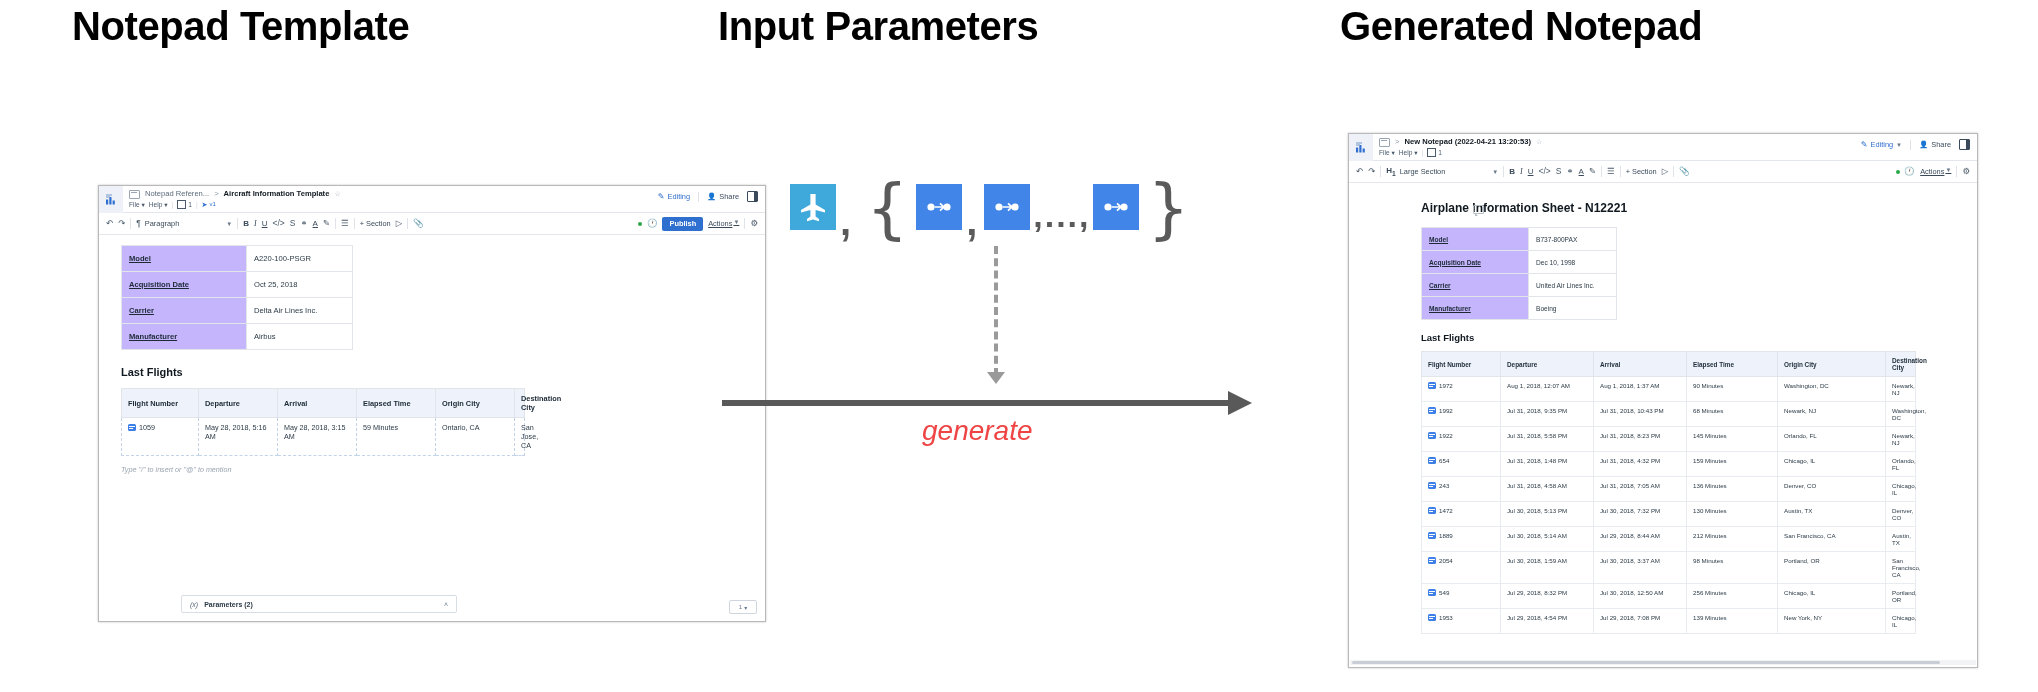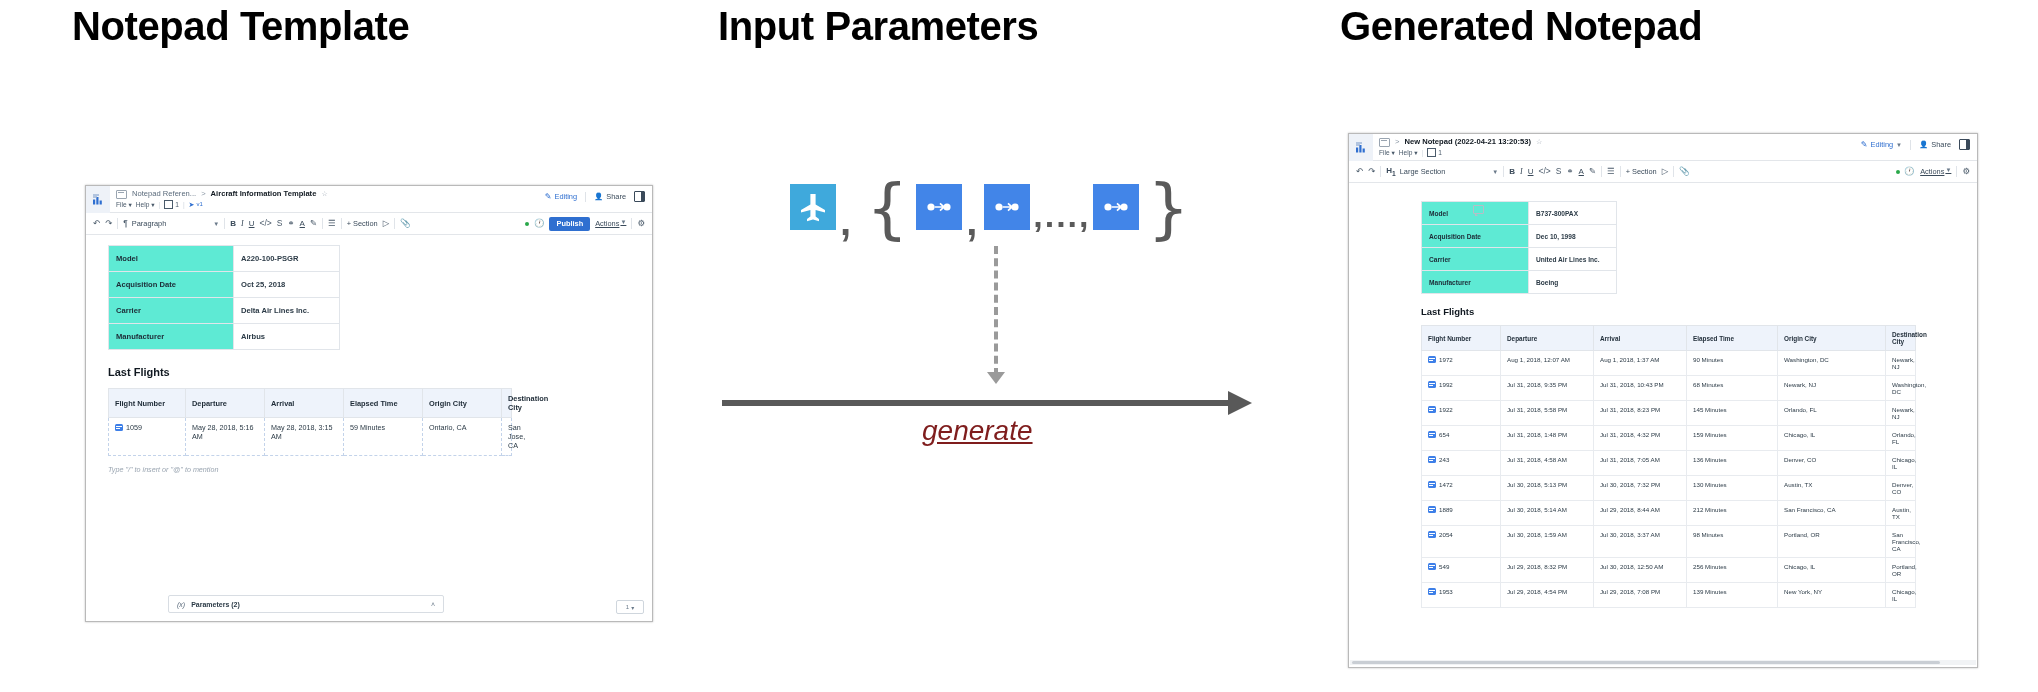--- a/index.html
+++ b/index.html
@@ -13,21 +13,21 @@
     position:absolute;top:4px;
     font-size:40px;font-weight:bold;color:#000;
     letter-spacing:-0.4px;white-space:nowrap;
   }
   #h-left{left:72px;text-align:right;}
   #h-mid{left:718px;}
   #h-right{left:1340px;}
 
   
   .window{position:absolute;background:#fff;box-sizing:border-box;}
-  .win-left{left:85px;top:185px;width:568px;height:437px;
+  .win-left{left:98px;top:185px;width:668px;height:437px;
     border:1px solid #b9b9b9;box-shadow:0 0 2px rgba(0,0,0,.25);}
   .win-right{left:1348px;top:133px;width:630px;height:535px;
     border:1px solid #b9b9b9;box-shadow:0 0 2px rgba(0,0,0,.25);}
 
   .titlebar{display:flex;align-items:flex-start;
     border-bottom:1px solid #e3e6ea;background:#fff;
     padding:0;height:27px;box-sizing:border-box;}
   .logo{width:24px;height:27px;display:flex;align-items:center;
     justify-content:center;background:#eef2f8;flex:none;}
   .logo svg{display:block;}
@@ -88,24 +88,24 @@
   .doc-title{font-weight:bold;color:#101820;}
   .t-l{font-size:14px;margin:22px 0 14px 0;}
   .t-r{font-size:12px;margin:0 0 12px 0;}
   .sub-h{font-weight:bold;color:#101820;}
   .s-l{font-size:11px;margin:16px 0 10px 0;}
   .s-r{font-size:9.5px;margin:12px 0 8px 0;}
 
   table{border-collapse:collapse;}
   .info-t{table-layout:fixed;}
   .info-t td{border:1px solid #e1e5ea;padding:4px 7px;
-    color:#1d2a36;vertical-align:middle;font-weight:bold;}
+    color:#1d2a36;vertical-align:middle;}
   .info-l td{font-size:7.6px;height:17px;}
   .info-r td{font-size:6.6px;height:14px;}
-  .info-t td.k{font-weight:bold;background:#5eead4;}
+  .info-t td.k{font-weight:bold;background:#c4b5fd;text-decoration:underline;}
   .info-t td.v{color:#2b3a46;}
 
   .fl-t{table-layout:fixed;width:100%;}
   .fl-t th{background:#eef3fb;border:1px solid #e1e5ea;
     font-weight:bold;color:#1d2a36;text-align:left;padding:5px 6px;}
   .fl-t td{border:1px solid #e8ebef;color:#2b3a46;
     padding:5px 6px;vertical-align:top;}
   .fl-l th{font-size:7.4px;} .fl-l td{font-size:7.2px;}
   .fl-r th{font-size:6.4px;} .fl-r td{font-size:6.2px;}
   .fnum{display:inline-flex;align-items:center;gap:3px;}
@@ -149,21 +149,21 @@
     border-left:4px dashed #9a9a9a;}
   .vhead{position:absolute;left:987px;top:372px;width:0;height:0;
     border-left:9px solid transparent;border-right:9px solid transparent;
     border-top:12px solid #9a9a9a;}
   .arrow-line{position:absolute;left:722px;top:400px;width:508px;height:6px;background:#595959;}
   .arrow-head{position:absolute;left:1228px;top:391px;width:0;height:0;
     border-top:12px solid transparent;border-bottom:12px solid transparent;
     border-left:24px solid #595959;}
   .gen-label{position:absolute;left:922px;top:415px;
     font-family:"Liberation Sans",sans-serif;font-style:italic;
-    font-size:28px;color:#7f1d1d;text-decoration:underline;}
+    font-size:28px;color:#ef4444;}
 
   .cmt-ico{position:absolute;left:52px;top:4px;width:9px;height:7px;
     border:1.2px solid #b6bec6;border-radius:1px;}
   .cmt-ico:after{content:"";position:absolute;left:1px;bottom:-3px;
     width:0;height:0;border-left:3px solid #b6bec6;border-top:3px solid transparent;}
 </style>
 </head>
 <body>
 
 <div class="heading" id="h-left">Notepad Template</div>
@@ -449,20 +449,21 @@
       <span>Actions</span>
         <span class="caret">▼</span>
     </span>
     <span class="sep-v"></span>
     <span class="ic">⚙</span>
   </div>
 
   <div class="docarea doc-r">
     <div class="page page-r">
       <div class="cmt-ico"></div>
+      <div class="doc-title t-r">Airplane Information Sheet - N12221</div>
 
       <table class="info-t info-r" style="width:196px">
         <tbody>
           <tr>
             <td class="k" style="width:92px">Model</td>
             <td class="v">B737-800PAX</td>
           </tr>
           <tr>
             <td class="k">Acquisition Date</td>
             <td class="v">Dec 10, 1998</td>

